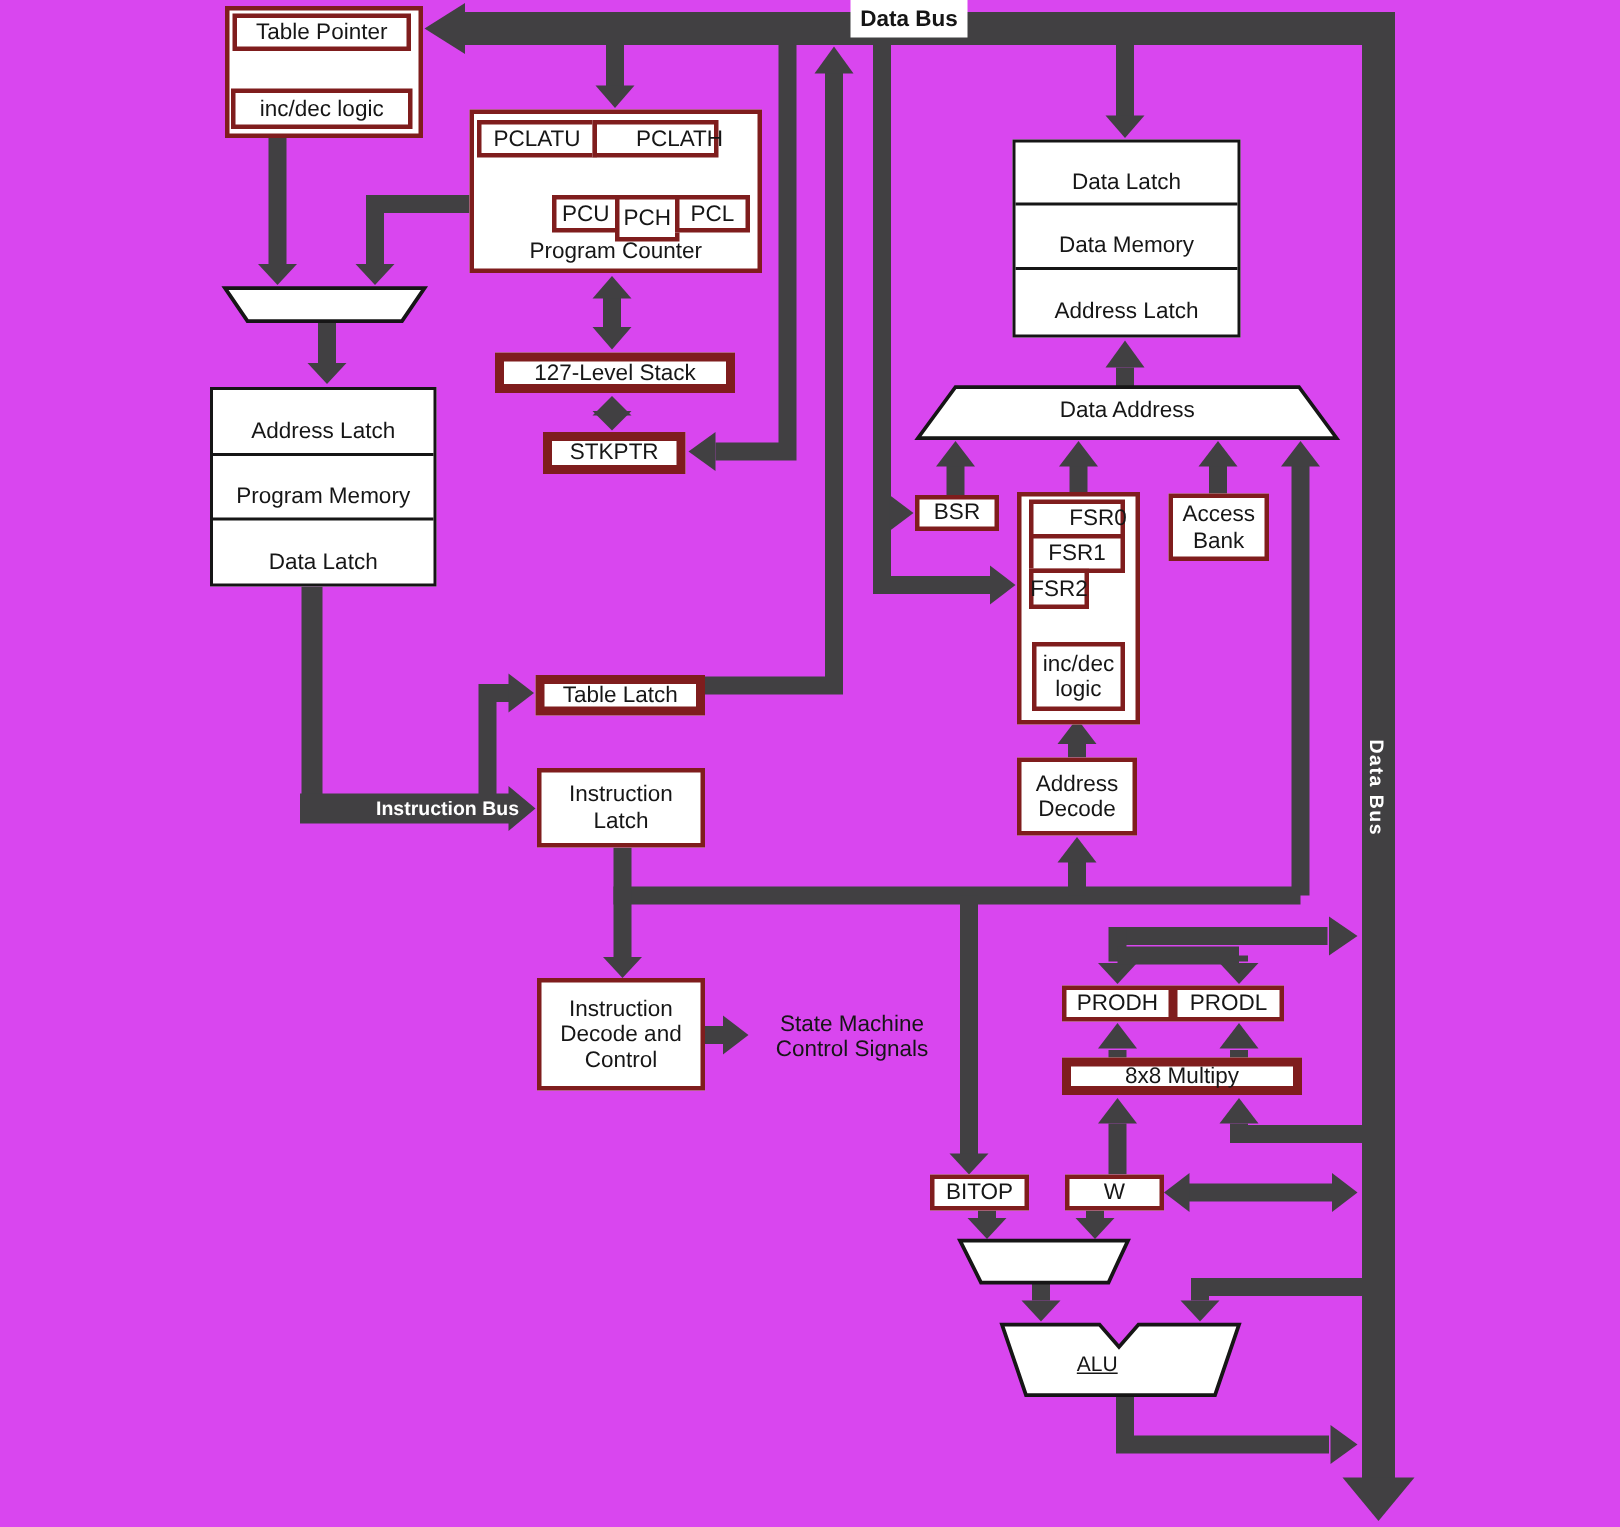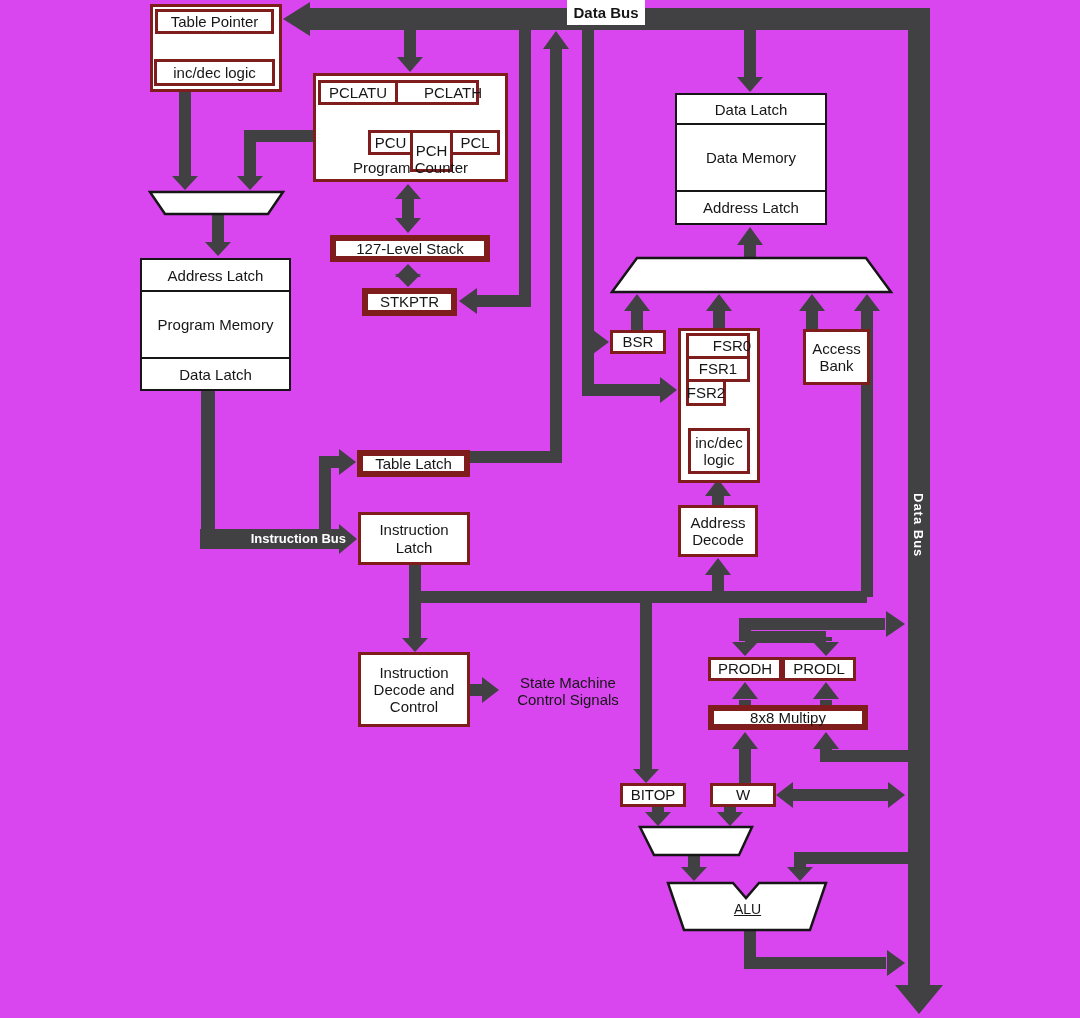--- a/index.html
+++ b/index.html
@@ -12,21 +12,21 @@
   .arrow{fill:#414042;stroke:none;}
   .bus{fill:#414042;stroke:none;}
   .shape{fill:#ffffff;stroke:#161616;stroke-width:2.5;}
   .box{position:absolute;background:#fff;border:6px solid #7f1d1d;box-sizing:border-box;
        display:flex;align-items:center;justify-content:center;text-align:center;
        font-size:15px;line-height:1.15;z-index:2;}
   .b3{border-width:3px;}
   .plain{border:none;background:transparent;z-index:3;}
   .stackbox{position:absolute;background:#fff;border:2px solid #161616;box-sizing:border-box;
        display:flex;flex-direction:column;z-index:2;}
-  .row{display:flex;align-items:center;justify-content:center;text-align:center;font-size:15px;}
+  .row{display:flex;align-items:center;justify-content:center;text-align:center;font-size:15px;margin-top:12px;}
   .divider{height:0;border-top:2px solid #161616;}
   .buslabel-top{position:absolute;left:567px;top:0;width:78px;height:25px;background:#fff;
        z-index:3;display:flex;align-items:center;justify-content:center;
        font-weight:bold;font-size:15px;}
   .buslabel-right{position:absolute;left:904px;top:466px;width:28px;height:118px;z-index:3;
        writing-mode:vertical-rl;display:flex;align-items:center;justify-content:center;
        color:#fff;font-weight:bold;font-size:13px;letter-spacing:1px;}
   .buslabel-instr{position:absolute;left:228px;top:531px;width:118px;height:16px;z-index:3;
        color:#fff;font-weight:bold;font-size:13px;line-height:16px;text-align:right;}
   .fs14{font-size:14px;}
@@ -197,21 +197,21 @@
   <div class="buslabel-instr">Instruction Bus</div>
 
   <div class="box b3" style="left:150px;top:4px;width:132px;height:88px;"></div>
   <div class="box b3" style="left:155px;top:9px;width:119px;height:25px;">Table Pointer</div>
   <div class="box b3" style="left:154px;top:59px;width:121px;height:27px;">inc/dec logic</div>
 
   <div class="box b3" style="left:313px;top:73px;width:195px;height:109px;"></div>
   <div class="box b3" style="left:318px;top:80px;width:80px;height:25px;">PCLATU</div>
   <div class="box b3" style="left:395px;top:80px;width:84px;height:25px;padding-left:32px;">PCLATH</div>
   <div class="box b3" style="left:368px;top:130px;width:45px;height:25px;">PCU</div>
-  <div class="box b3" style="left:410px;top:130px;width:43px;height:42px;">PCH</div>
+  <div class="box b3" style="left:410px;top:130px;width:43px;height:31px;">PCH</div>
   <div class="box b3" style="left:450px;top:130px;width:50px;height:25px;">PCL</div>
   <div class="box plain" style="left:318px;top:158px;width:185px;height:20px;">Program Counter</div>
 
   <div class="box" style="left:330px;top:235px;width:160px;height:27px;">127-Level Stack</div>
   <div class="box" style="left:362px;top:288px;width:95px;height:28px;">STKPTR</div>
 
   <div class="stackbox" style="left:140px;top:258px;width:151px;height:133px;">
     <div class="row" style="height:30px;">Address Latch</div>
     <div class="divider"></div>
     <div class="row" style="flex:1;">Program Memory</div>
@@ -220,39 +220,40 @@
   </div>
 
   <div class="stackbox" style="left:675px;top:93px;width:152px;height:132px;">
     <div class="row" style="height:28px;">Data Latch</div>
     <div class="divider"></div>
     <div class="row" style="flex:1;">Data Memory</div>
     <div class="divider"></div>
     <div class="row" style="height:31px;">Address Latch</div>
   </div>
 
+  <div class="box plain" style="left:637px;top:262px;width:229px;height:23px;">Data Address</div>
 
   <div class="box b3" style="left:610px;top:330px;width:56px;height:24px;">BSR</div>
 
   <div class="box b3" style="left:678px;top:328px;width:82px;height:155px;"></div>
   <div class="box b3" style="left:686px;top:333px;width:64px;height:26px;padding-left:28px;">FSR0</div>
   <div class="box b3" style="left:686px;top:356px;width:64px;height:26px;">FSR1</div>
   <div class="box b3" style="left:686px;top:379px;width:40px;height:27px;">FSR2</div>
   <div class="box b3" style="left:688px;top:428px;width:62px;height:46px;">inc/dec logic</div>
 
-  <div class="box b3" style="left:779px;top:329px;width:67px;height:56px;margin-left:24px;">Access Bank</div>
+  <div class="box b3" style="left:779px;top:329px;width:67px;height:45px;">Access Bank</div>
   <div class="box b3" style="left:678px;top:505px;width:80px;height:52px;">Address Decode</div>
 
   <div class="box" style="left:357px;top:450px;width:113px;height:27px;">Table Latch</div>
   <div class="box b3" style="left:358px;top:512px;width:112px;height:53px;">Instruction Latch</div>
   <div class="box b3" style="left:358px;top:652px;width:112px;height:75px;">Instruction Decode and Control</div>
   <div class="box plain" style="left:498px;top:666px;width:140px;height:50px;">State Machine Control Signals</div>
 
   <div class="box b3" style="left:708px;top:657px;width:74px;height:24px;">PRODH</div>
   <div class="box b3" style="left:782px;top:657px;width:74px;height:24px;">PRODL</div>
   <div class="box" style="left:708px;top:705px;width:160px;height:25px;">8x8 Multipy</div>
 
   <div class="box b3" style="left:620px;top:783px;width:66px;height:24px;">BITOP</div>
   <div class="box b3" style="left:710px;top:783px;width:66px;height:24px;">W</div>
 
-  <div class="box plain fs14" style="left:700px;top:900px;width:95px;height:18px;text-decoration:underline;">ALU</div>
+  <div class="box plain fs14" style="left:684px;top:900px;width:95px;height:18px;text-decoration:underline;">ALU</div>
 
 </div>
 
 </body></html>

